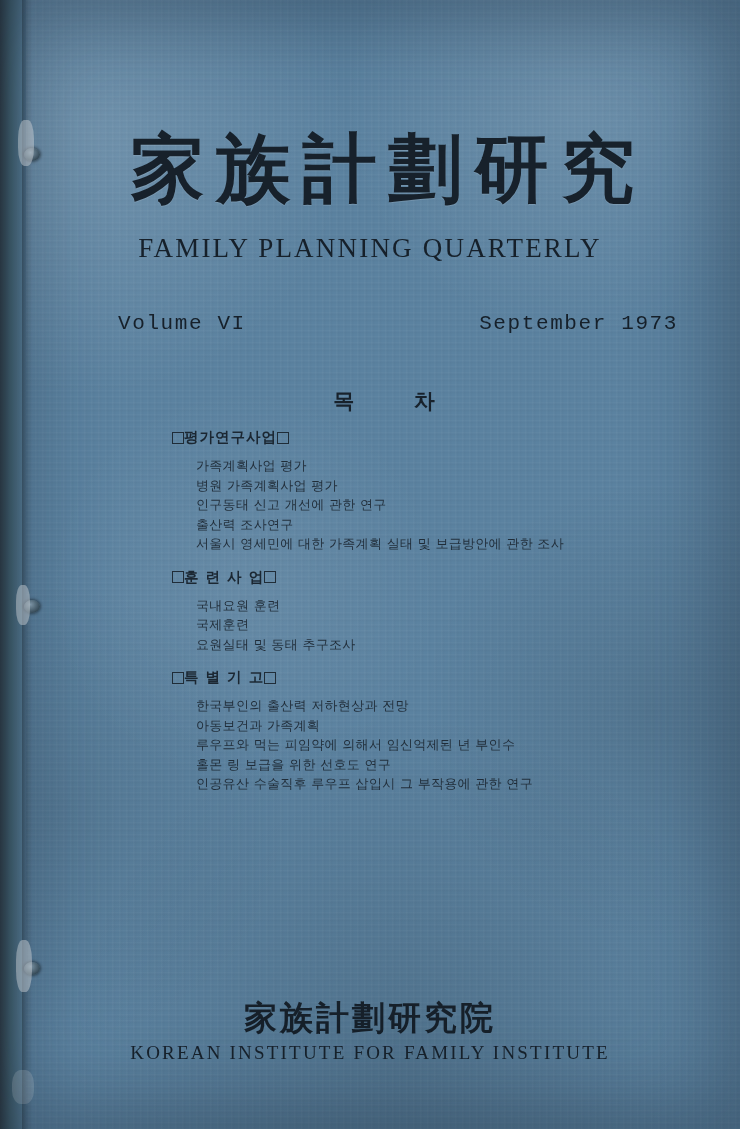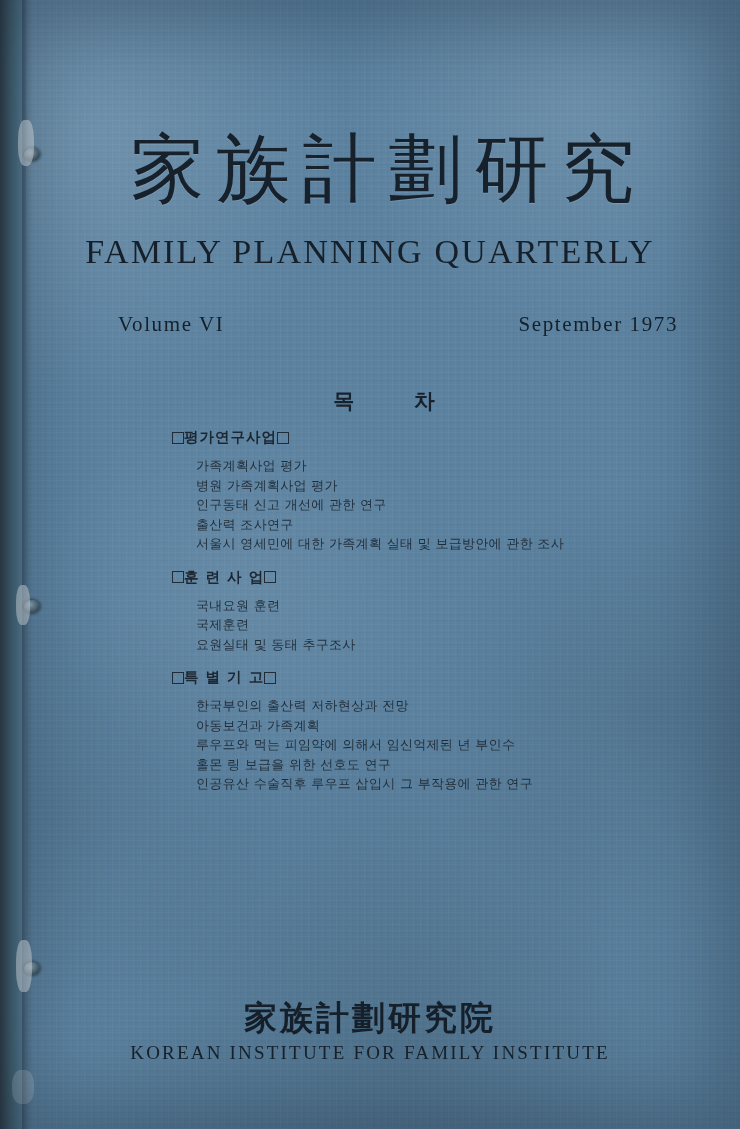--- a/index.html
+++ b/index.html
@@ -93,43 +93,43 @@
   }
 
   
   .han-title {
     position: absolute;
     left: 0; right: 0;
     top: 120px;
     text-align: center;
     font-family: "DejaVu Serif", serif;
     font-size: 74px;
-    font-weight: 400;
+    font-weight: 700;
     letter-spacing: 12px;
     color: #17212b;
     text-shadow: 0 1px 0 rgba(255,255,255,0.12);
     margin-left: 37px;
   }
   .en-title {
     position: absolute;
     left: 0; right: 0;
     top: 233px;
     text-align: center;
     font-family: "Liberation Serif", serif;
-    font-size: 34px;
+    font-size: 27px;
     letter-spacing: 2.2px;
     color: #16202a;
   }
   .vol-row {
     position: absolute;
     left: 118px; right: 62px;
     top: 312px;
     display: flex;
     justify-content: space-between;
-    font-family: Liberation Serif, serif;
+    font-family: Liberation Mono, monospace;
     font-size: 21px;
     letter-spacing: 1.6px;
     color: #16202a;
   }
 
   .contents-head {
     position: absolute;
     left: 0; right: 0;
     top: 387px;
     text-align: center;

